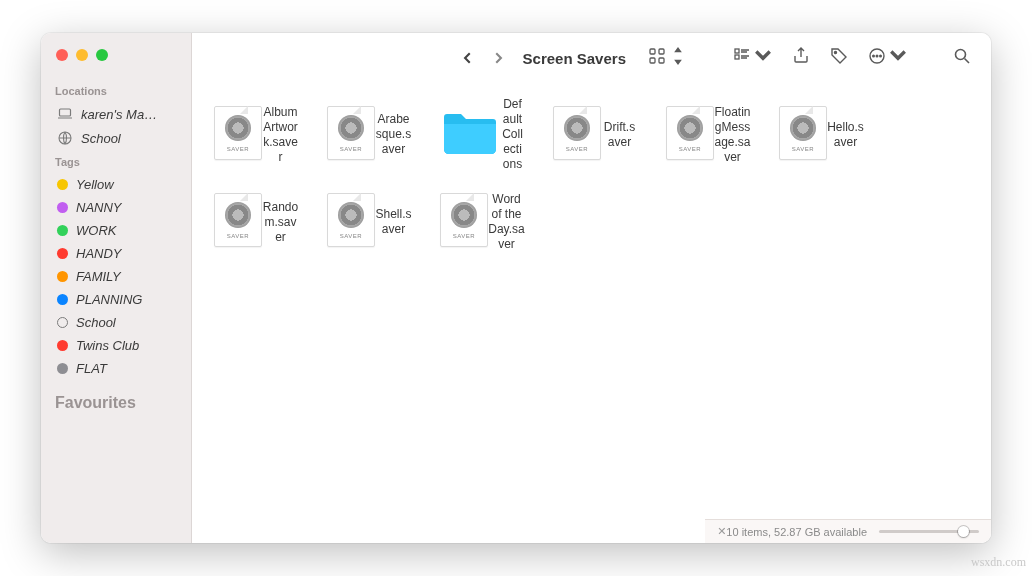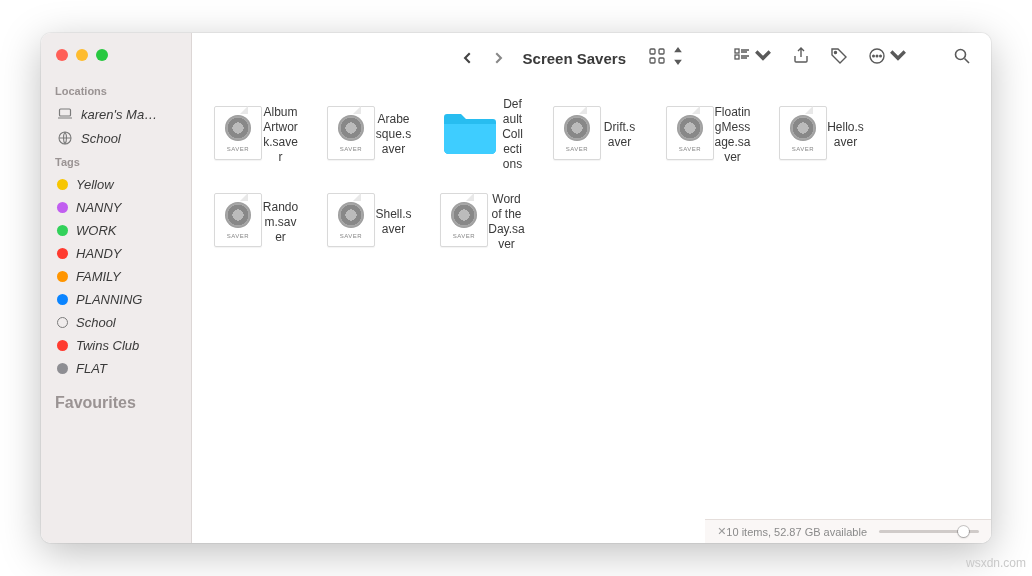--- a/index.html
+++ b/index.html
@@ -97,21 +97,21 @@
     .slider { width: 100px; height: 3px; background: #d0cbc9; border-radius:2px; position: relative; margin-left: 12px; }
     .slider .knob { position:absolute; right:10px; top:-4px; width:11px; height:11px; border-radius:50%; background:#fff; box-shadow: 0 0 0 1px rgba(0,0,0,0.2), 0 1px 2px rgba(0,0,0,0.2); }
     .xmark { color:#9a9a9a; font-size:11px; }
     
     .watermark {
       position: absolute;
       right: 6px;
       bottom: 6px;
       font-size: 12px;
       color: #c9c9c9;
-      font-family: Liberation Sans, sans-serif;
+      font-family: Liberation Serif, serif;
     }
   </style>
 </head>
 <body>
 
 <div class="window">
   <div class="sidebar">
     <div class="traffic-lights">
       <div class="dot red"></div>
       <div class="dot yellow"></div>

